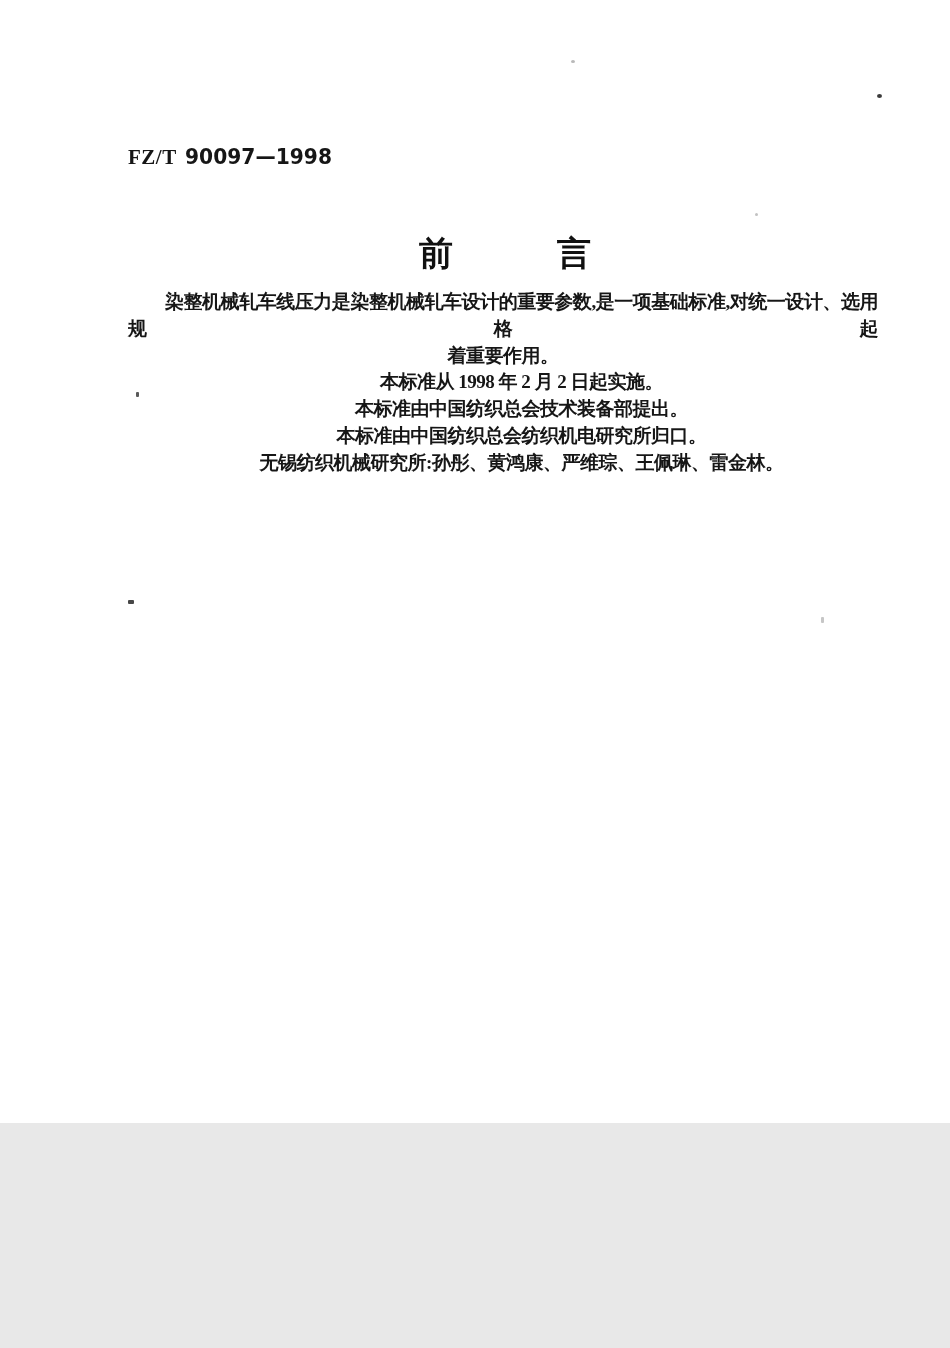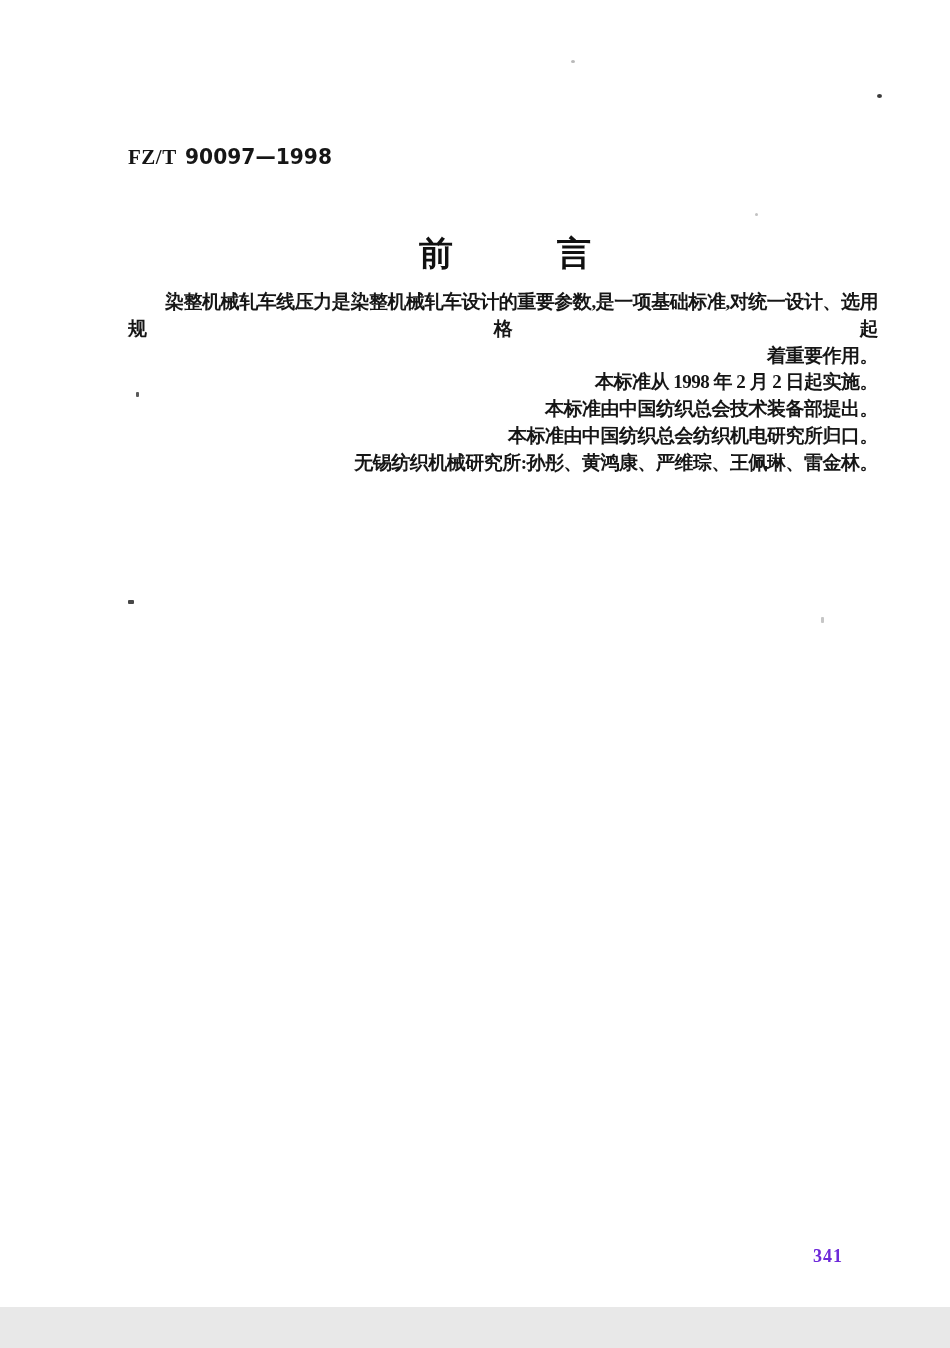--- a/index.html
+++ b/index.html
@@ -3,21 +3,21 @@
 <meta charset="utf-8">
 <style>
   html, body {
     margin: 0;
     padding: 0;
     background: #e8e8e8;
   }
   .page {
     position: relative;
     width: 950px;
-    height: 1307px;
+    height: 1123px;
     margin: 0 auto;
     background: #ffffff;
     overflow: hidden;
     font-family: "Liberation Serif", "DejaVu Serif", serif;
     color: #161616;
   }
   
   .doc-code {
     position: absolute;
     left: 128px;
@@ -62,21 +62,21 @@
     top: 289px;
     width: 750px;
     font-weight: bold;
   }
   .line {
     margin: 0;
     font-size: 19px;
     line-height: 26.8px;
     letter-spacing: -0.5px;
     white-space: nowrap;
-    text-align: right;
+    text-align: center;
     color: #161616;
   }
   .line.indent { text-indent: 37px; }
   .line.fill {
     white-space: normal;
     text-align: justify;
     text-align-last: justify;
   }
   
   .page-number {

